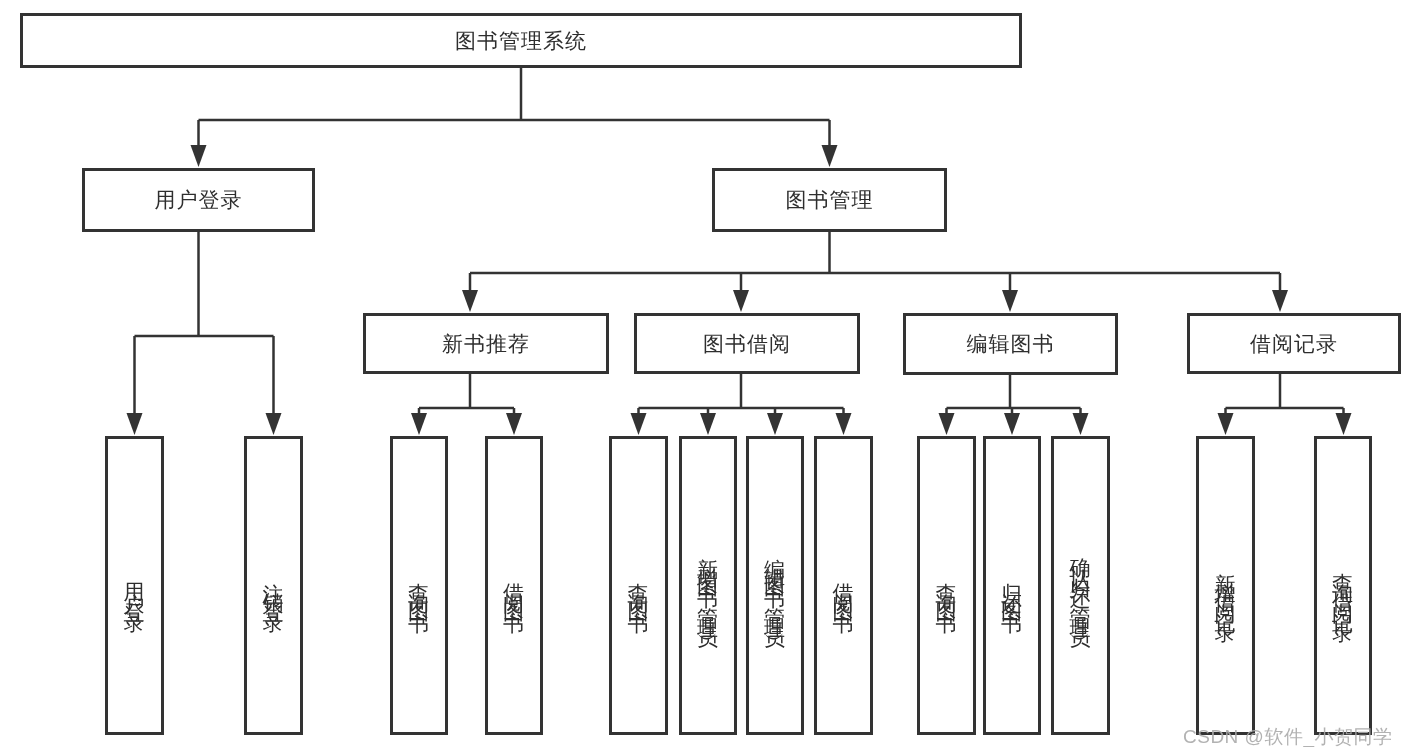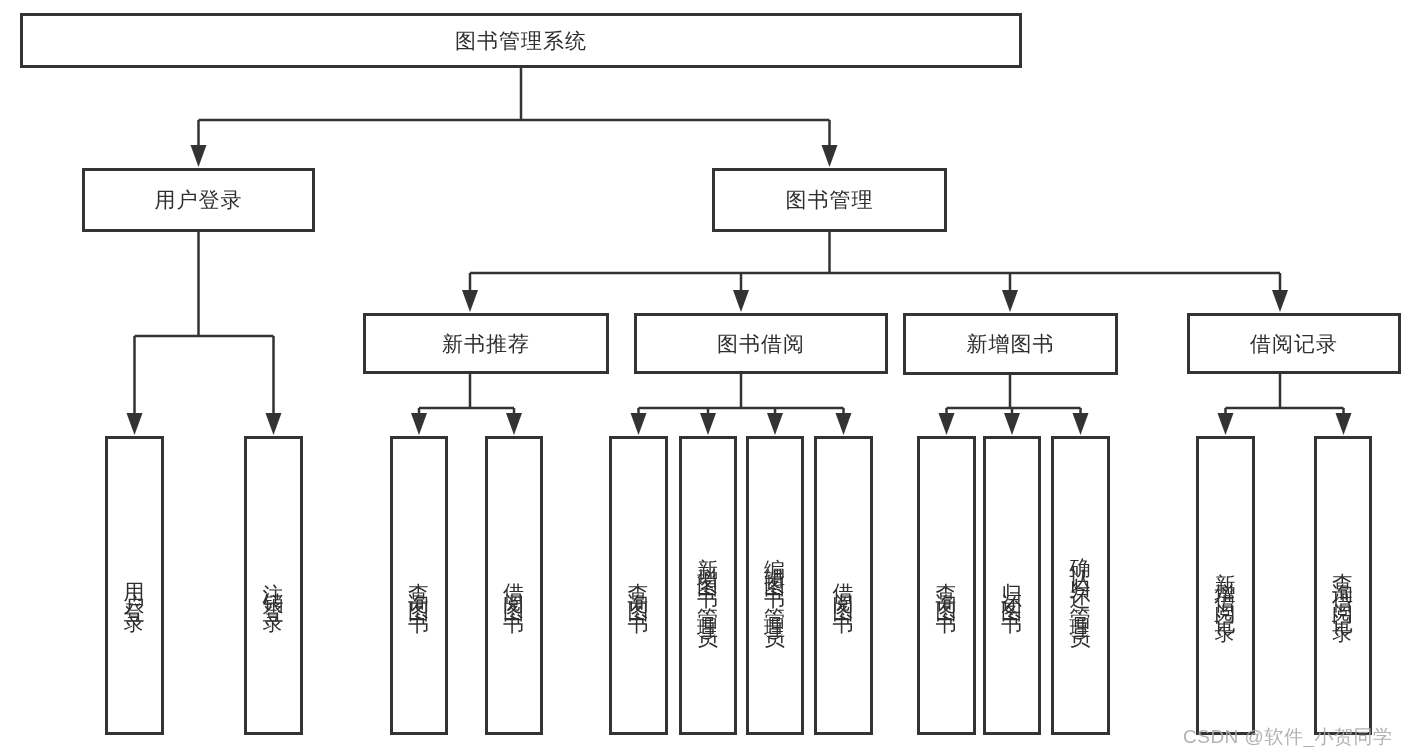--- a/index.html
+++ b/index.html
@@ -29,21 +29,21 @@
     font-size: 21px;
     letter-spacing: 10px;
     line-height: 1.1;
     color: #2e2e2e;
   }
   
   #b-root        { left: 20px;   top: 13px;  width: 1002px; height: 55px; }
   #b-user-login  { left: 82px;   top: 168px; width: 233px;  height: 64px; }
   #b-book-mgmt   { left: 712px;  top: 168px; width: 235px;  height: 64px; }
   #b-new-rec     { left: 363px;  top: 313px; width: 246px;  height: 61px; }
-  #b-borrow      { left: 634px;  top: 313px; width: 254px;  height: 61px; }
+  #b-borrow      { left: 634px;  top: 313px; width: 226px;  height: 61px; }
   #b-current     { left: 903px;  top: 313px; width: 215px;  height: 62px; }
   #b-records     { left: 1173px; top: 313px; width: 214px;  height: 61px; margin-left: 14px; }
   
   .leaf { top: 436px; height: 299px; width: 59px; }
   #l-login      { left: 105px; }
   #l-logout     { left: 244px; }
   #l-rec-query  { left: 390px; width: 58px; }
   #l-rec-borrow { left: 485px; width: 58px; }
   #l-bb-query   { left: 609px; }
   #l-bb-add     { left: 679px; width: 58px; }
@@ -144,21 +144,21 @@
     </g>
   </svg>
 
   <div class="box hbox" id="b-root">图书管理系统</div>
 
   <div class="box hbox" id="b-user-login">用户登录</div>
   <div class="box hbox" id="b-book-mgmt">图书管理</div>
 
   <div class="box hbox" id="b-new-rec">新书推荐</div>
   <div class="box hbox" id="b-borrow">图书借阅</div>
-  <div class="box hbox" id="b-current">新增图书</div>
+  <div class="box hbox" id="b-current">编辑图书</div>
   <div class="box hbox" id="b-records">借阅记录</div>
 
   <div class="box leaf" id="l-login">
     <span class="vtext">用户登录</span>
   </div>
   <div class="box leaf" id="l-logout">
     <span class="vtext">注销登录</span>
   </div>
   <div class="box leaf" id="l-rec-query">
     <span class="vtext">查询图书</span>

